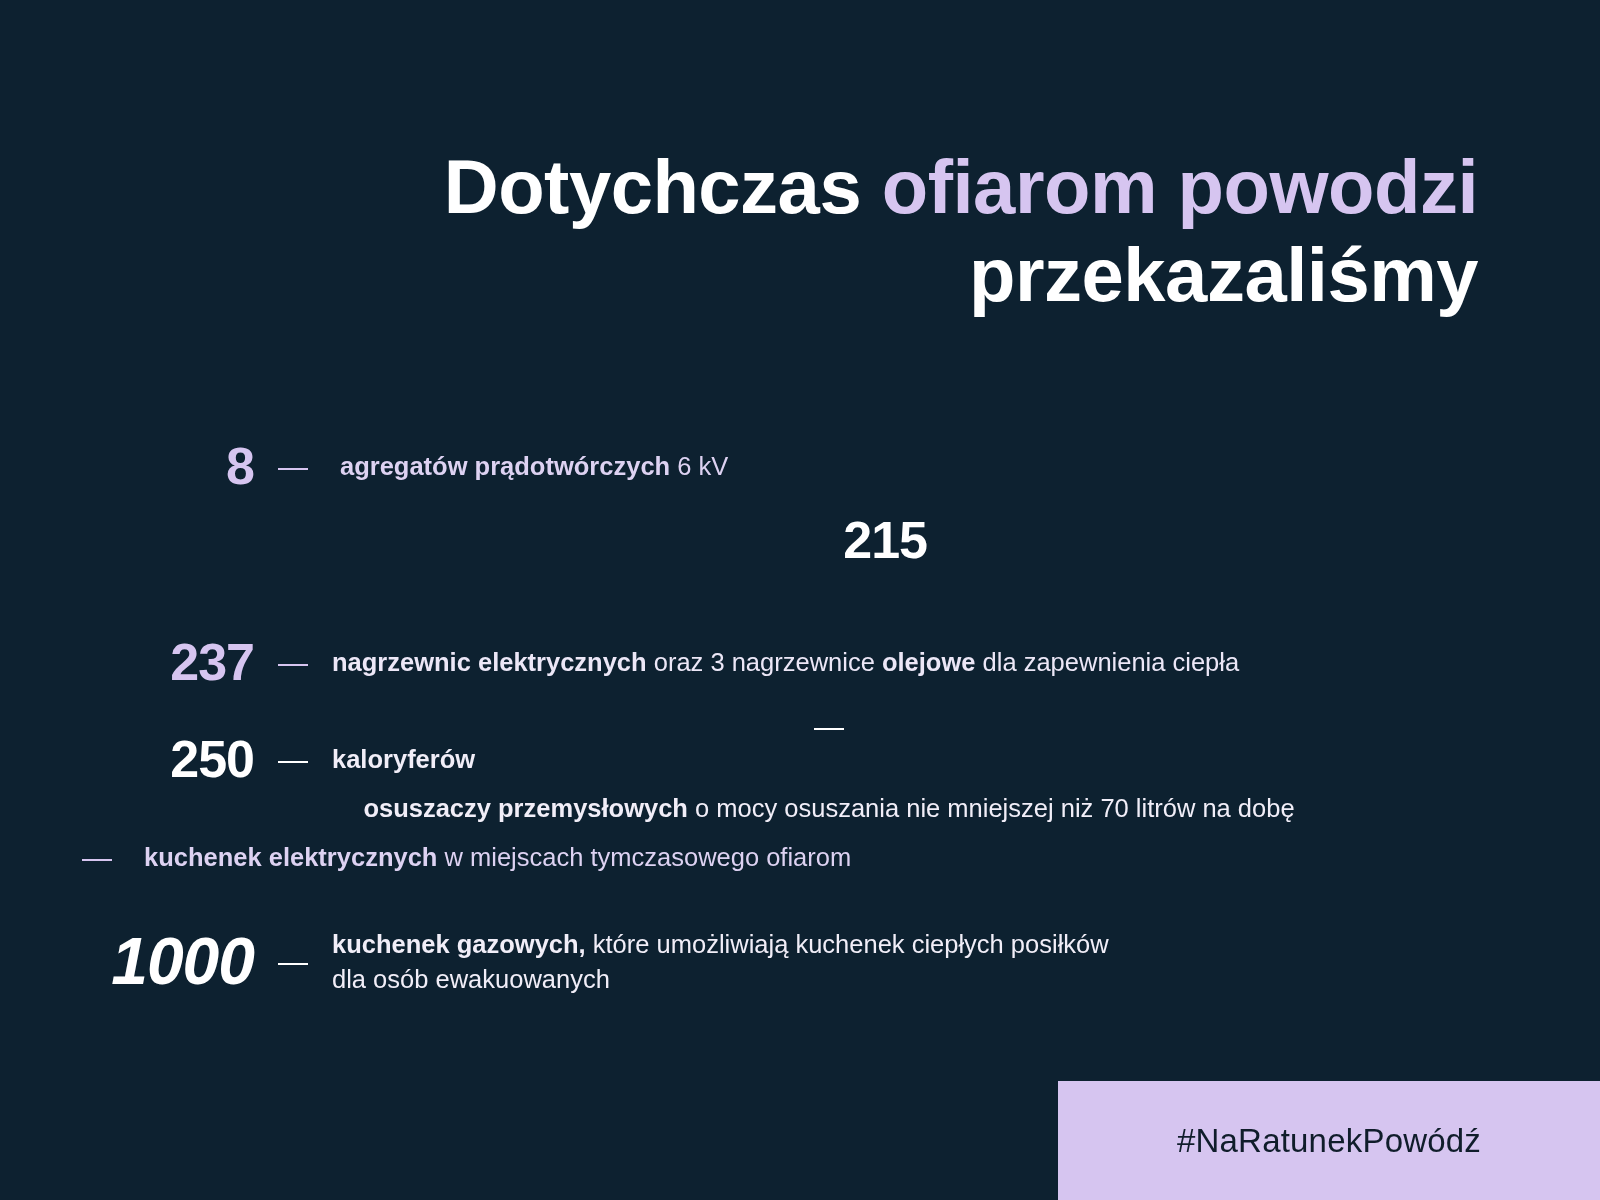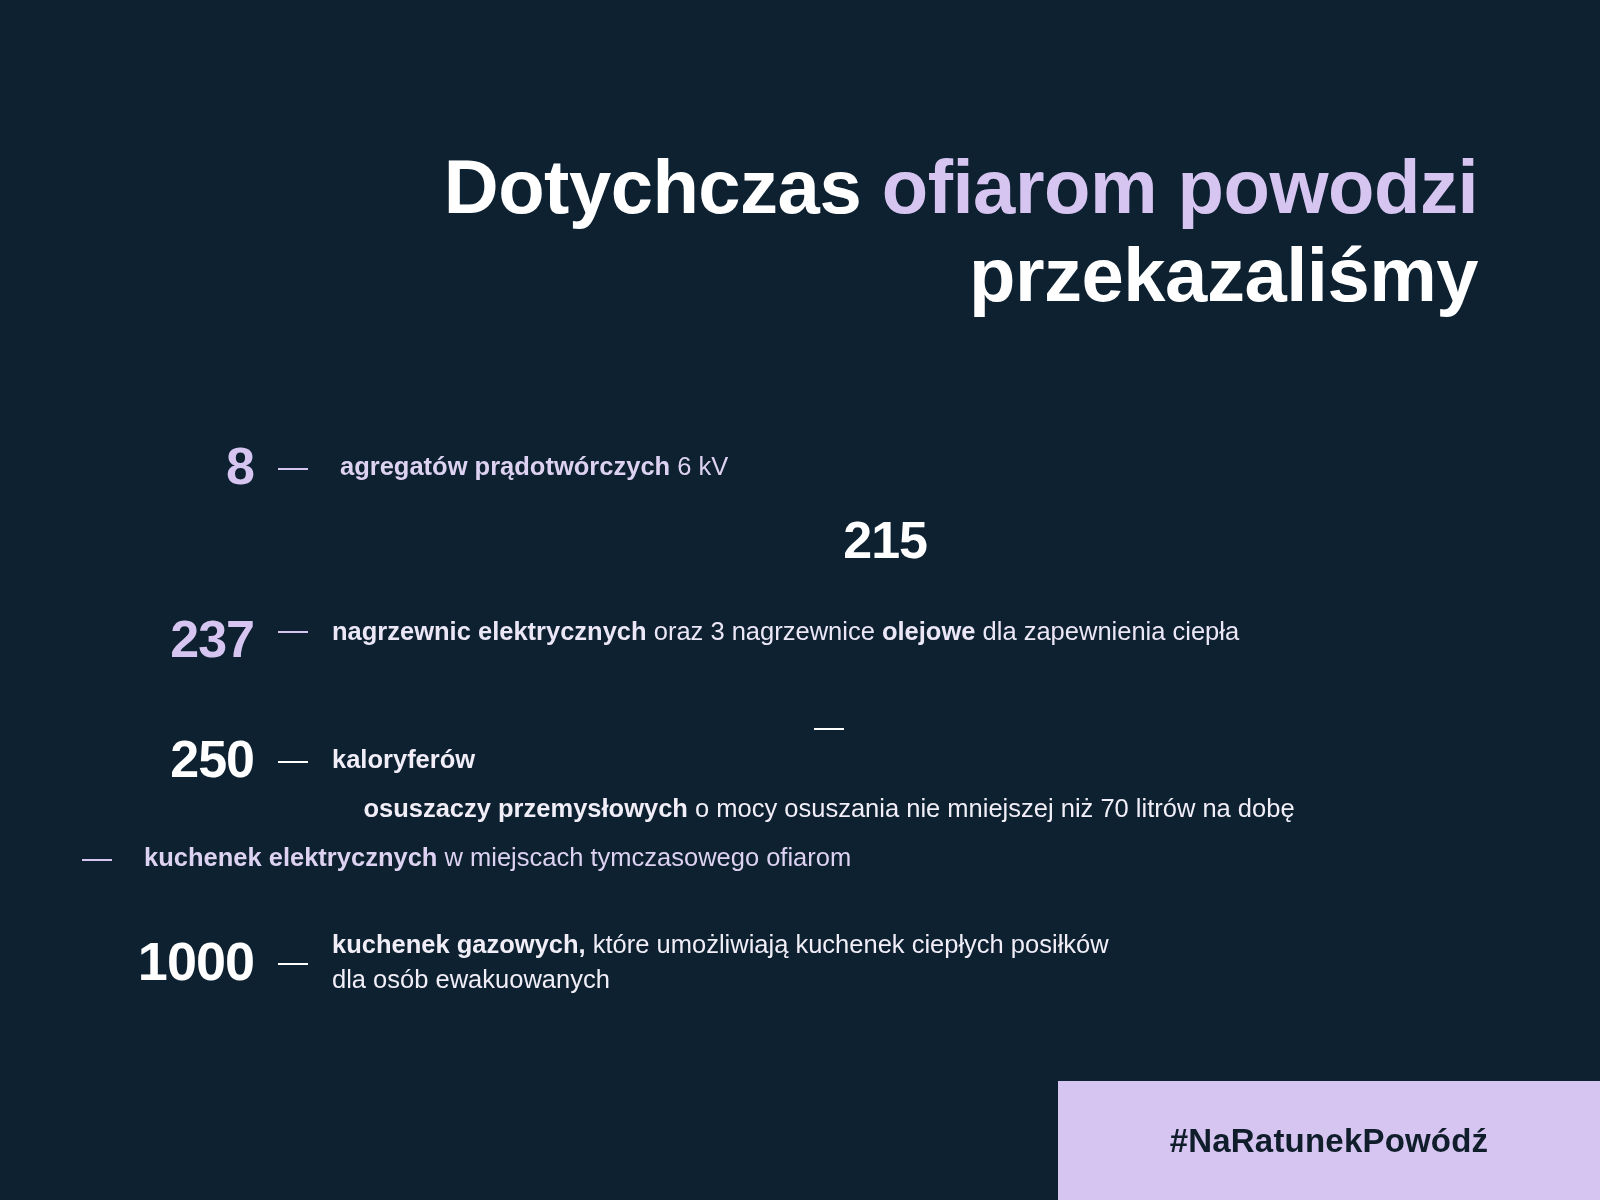--- a/index.html
+++ b/index.html
@@ -49,36 +49,36 @@
   }
   .stat-row {
     display: flex;
     align-items: flex-start;
     width: 100%;
     box-sizing: border-box;
     padding-left: 58px;
   }
   .stat-row.r0 { height: 96px; align-items: center; }
   .stat-row.r1 { height: 99px; align-items: center; flex-direction: column; }
-  .stat-row.r2 { height: 97px; align-items: flex-start; }
+  .stat-row.r2 { height: 97px; align-items: center; }
   .stat-row.r3 { height: 98px; align-items: center; }
   .stat-row.r4 { height: 98px; align-items: center; }
   .stat-row.r5 { height: 110px; align-items: center; }
 
   .stat-number {
     width: 196px;
     flex: 0 0 196px;
     text-align: right;
     font-size: 52px;
     line-height: 1;
     font-weight: 700;
     letter-spacing: -1px;
     font-family: "Liberation Sans", sans-serif;
   }
-  .stat-row.r5 .stat-number { font-size: 54px; }
+  .stat-row.r5 .stat-number { font-size: 66px; font-style: italic; }
 
   .stat-dash {
     flex: 0 0 78px;
     width: 78px;
     text-align: center;
     font-size: 30px;
     line-height: 1;
     font-weight: 400;
     padding-top: 2px;
     font-family: "Liberation Sans", sans-serif;
@@ -119,21 +119,21 @@
     background: #d6c5f0;
     display: flex;
     align-items: center;
     justify-content: center;
     box-sizing: border-box;
     padding: 0 22px;
   }
   .badge-label {
     color: #101d2b;
     font-size: 33px;
-    font-weight: 700;
+    font-weight: 400;
     letter-spacing: 0.2px;
     white-space: nowrap;
     font-family: "Liberation Sans", sans-serif;
   }
 </style>
 </head>
 <body>
 
 <div id="infographic">
 

